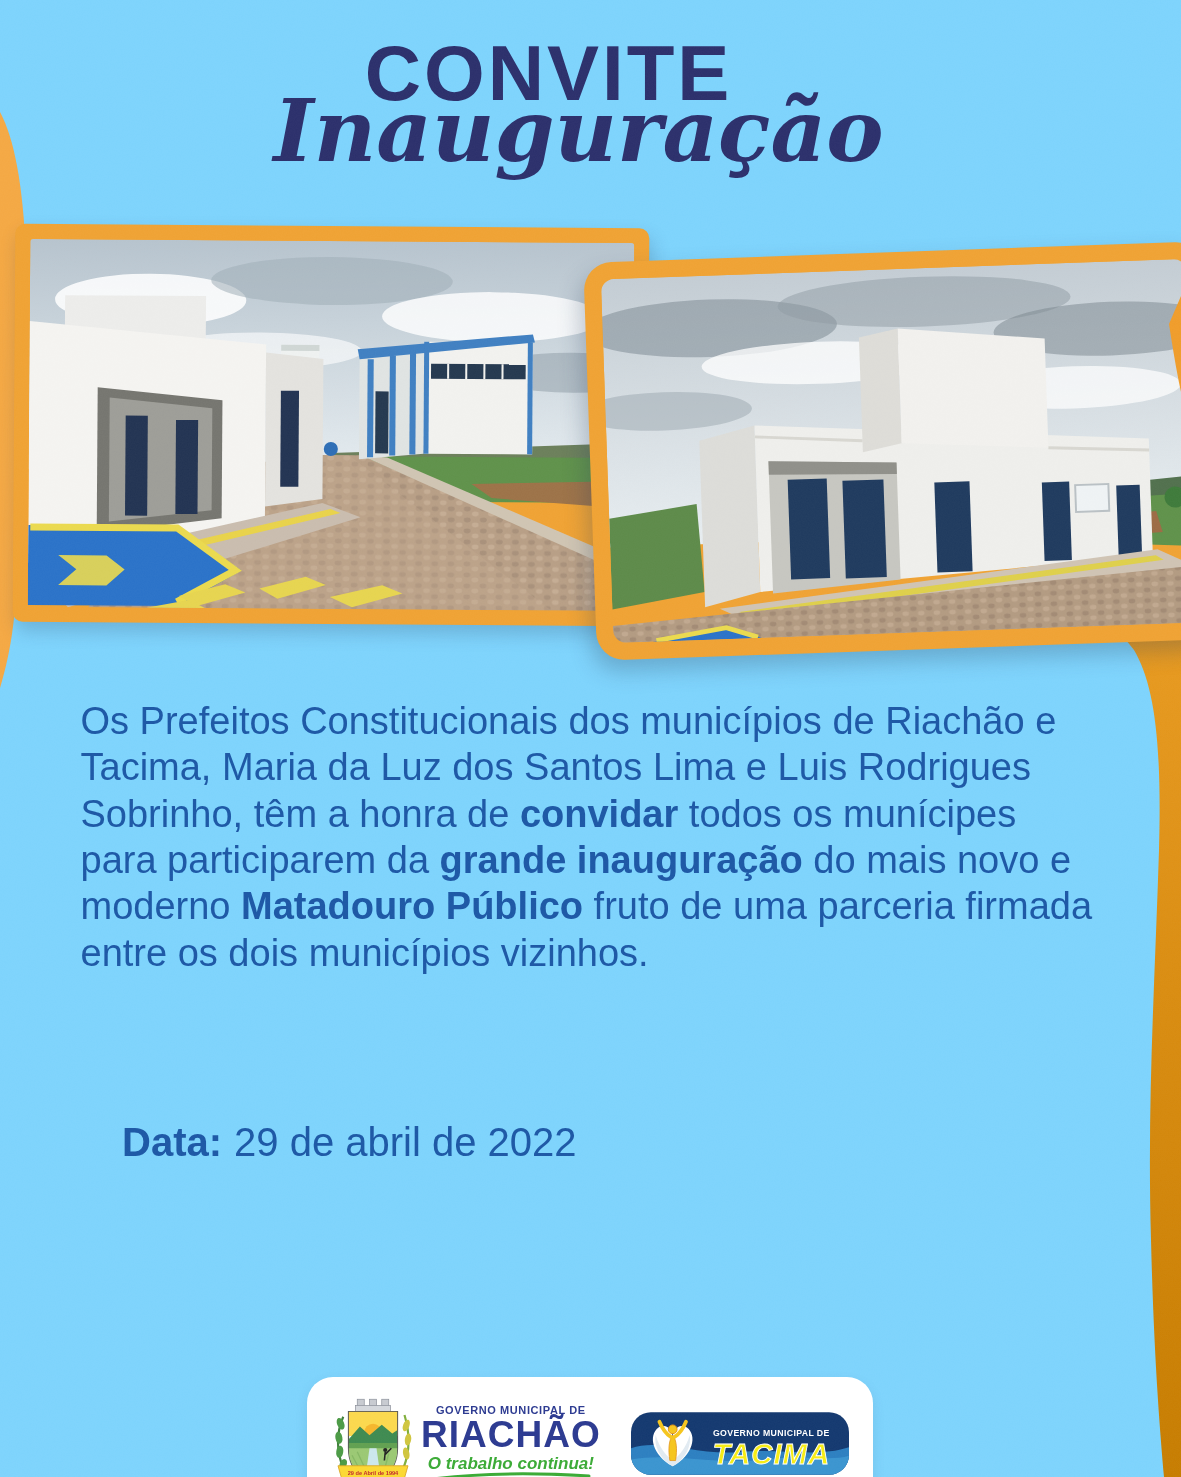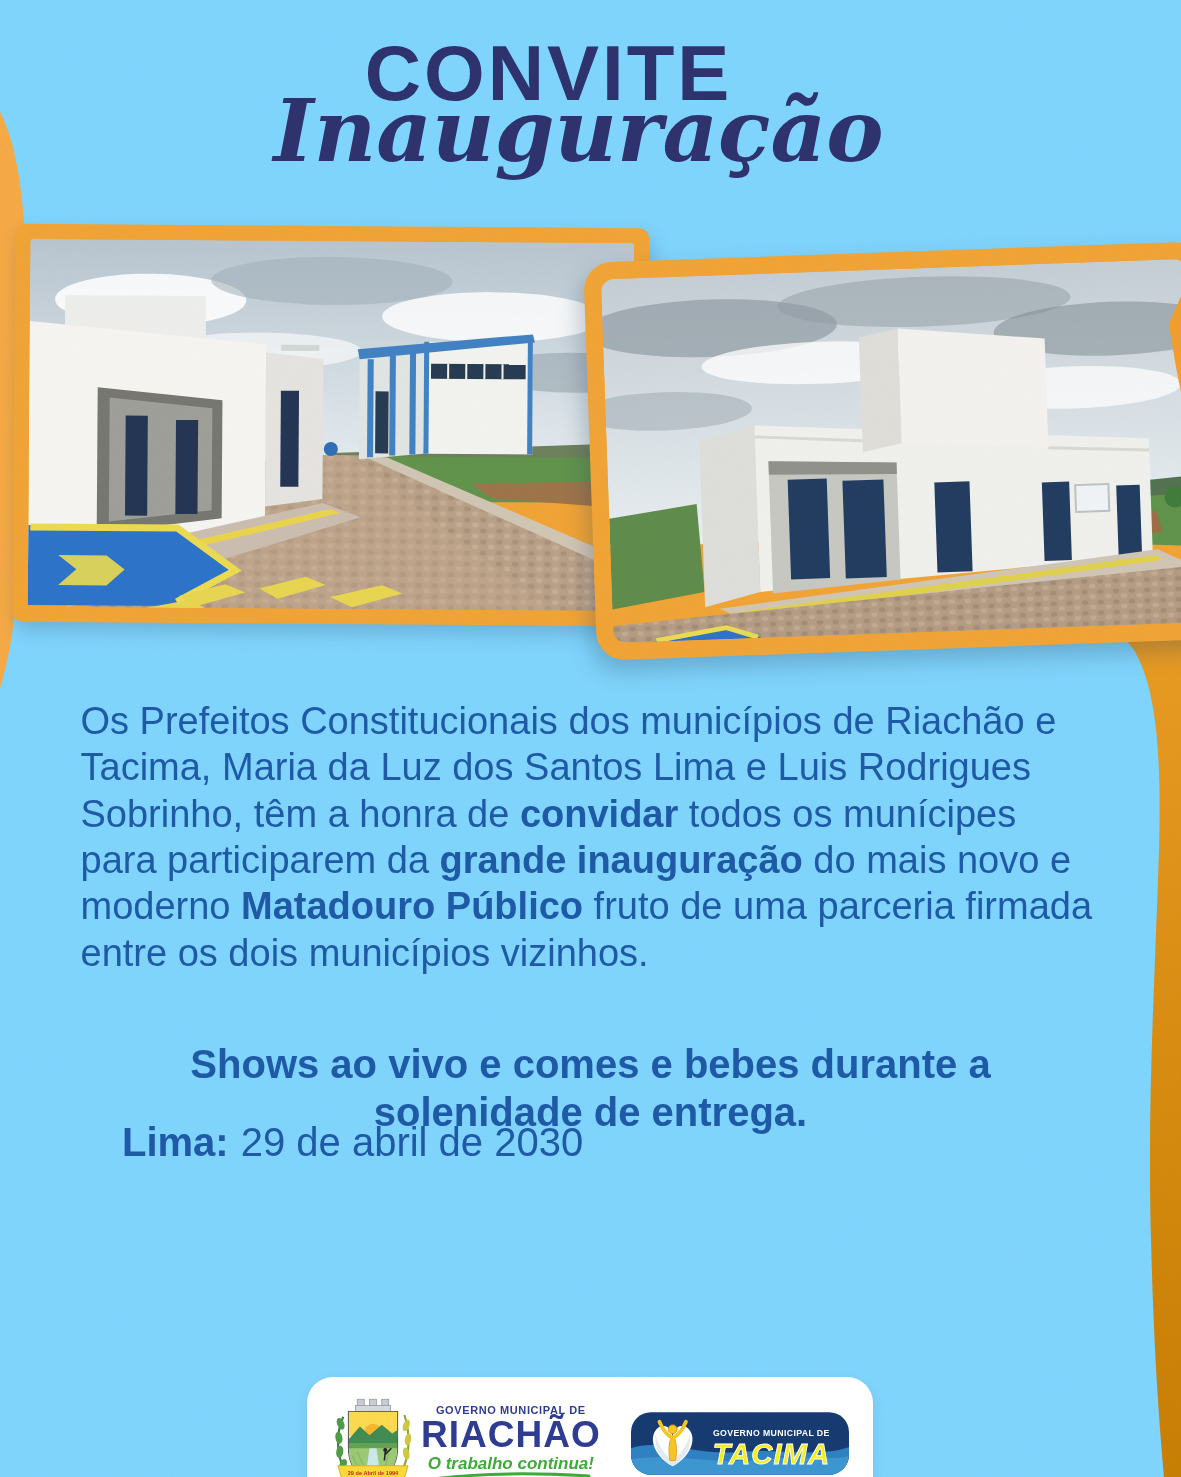--- a/index.html
+++ b/index.html
@@ -229,25 +229,24 @@
     <path d="M16,0 L4,28 C8,54 12,78 16,96 Z" fill="#ef9c2a"></path>
   </svg>
 
   <div class="title-block">
     <h1 class="title-main">CONVITE</h1>
     <div class="title-script">Inauguração</div>
   </div>
 
   <p class="invite"><span>Os Prefeitos Constitucionais dos municípios de Riachão e Tacima, Maria da Luz dos Santos Lima e Luis Rodrigues Sobrinho, têm a honra de </span><span class="b">convidar</span><span> todos os munícipes para participarem da </span><span class="b">grande inauguração</span><span> do mais novo e moderno </span><span class="b">Matadouro Público</span><span> fruto de uma parceria firmada entre os dois municípios vizinhos.</span></p>
 
-  <p class="highlight">Shows ao vivo e comes e bebes durante a solenidade de entrega.</p>
 
   <div class="details">
     <div class="detail-row">
-      <span class="detail-label">Lima:</span><span class="detail-value">29 de abril de 2030</span>
+      <span class="detail-label">Data:</span><span class="detail-value">29 de abril de 2022</span>
     </div>
   </div>
 
   <div class="footer">
 
     <div class="riachao-logo">
       <svg width="84" height="96" viewBox="0 0 96 104">
         <rect x="30" y="2" width="8" height="8" fill="#c7cad0" stroke="#8a8f99" stroke-width=".8"></rect>
         <rect x="44" y="2" width="8" height="8" fill="#c7cad0" stroke="#8a8f99" stroke-width=".8"></rect>
         <rect x="58" y="2" width="8" height="8" fill="#c7cad0" stroke="#8a8f99" stroke-width=".8"></rect>

